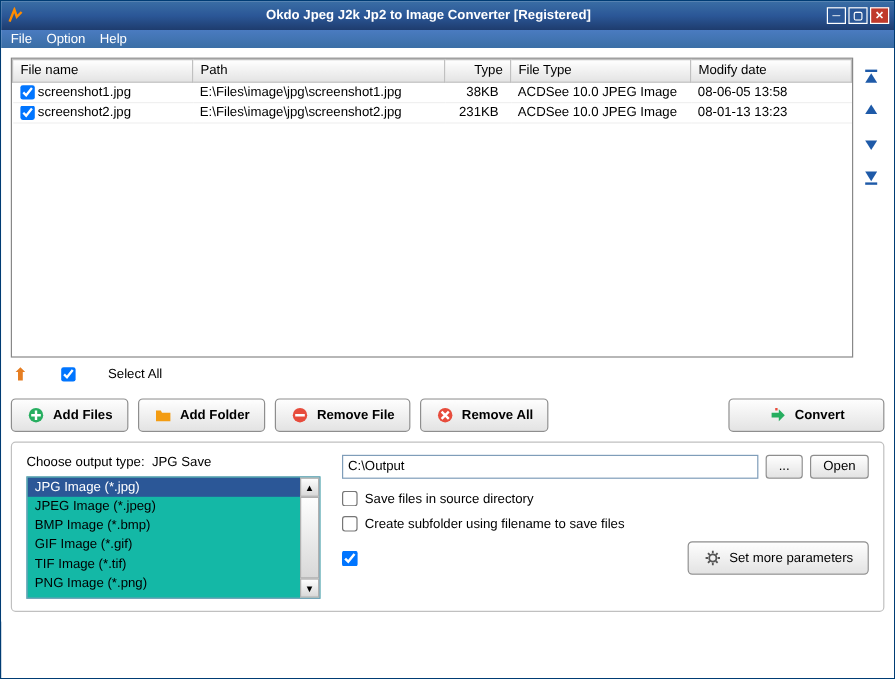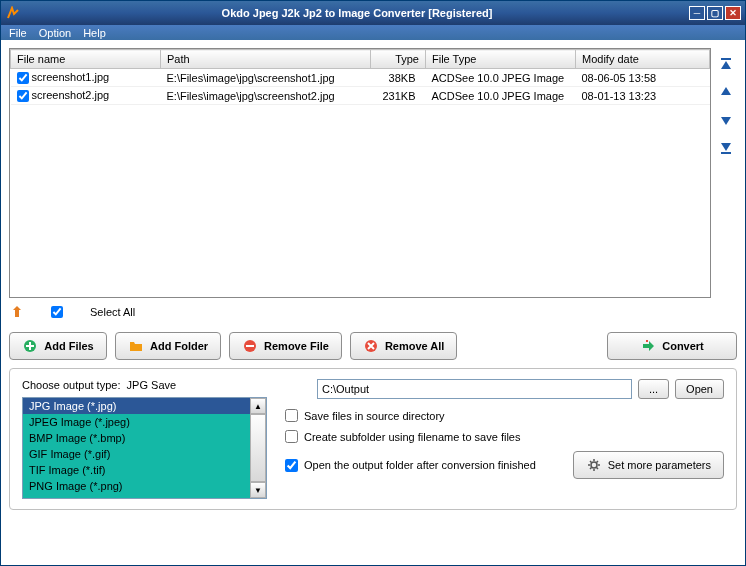--- a/index.html
+++ b/index.html
@@ -34,21 +34,21 @@
 .col-left { width: 245px; }
 .col-right { flex: 1; }
 .lbl { font-size: 11px; margin-bottom: 6px; display: block; }
 .typelist-wrap { border: 1px solid #7f9db9; height: 102px; display: flex; background:#14b8a6;}
 .typelist { flex: 1; overflow: hidden; }
 .typelist .opt { padding: 2px 6px; font-size: 11px; cursor: pointer; white-space: nowrap; }
 .typelist .opt.sel { background: #2b5797; color: #fff; }
 .scroll { width: 16px; background: #e8e8e8; display: flex; flex-direction: column; }
 .scroll .sbtn { height: 16px; border: 1px solid #b0b0b0; background: linear-gradient(to bottom,#fefefe,#d8d8d8); display:flex; align-items:center; justify-content:center; font-size:8px; cursor:pointer; }
 .scroll .thumb { flex:1; border: 1px solid #b0b0b0; background: linear-gradient(to bottom,#fefefe,#d8d8d8); margin: 0;}
-.outrow { display: flex; gap: 6px; align-items: center; margin-bottom: 10px; margin-left: 32px; }
+.outrow { display: flex; gap: 6px; align-items: center; margin-bottom: 10px; }
 .outrow input[type=text] { flex: 1; border: 1px solid #7f9db9; padding: 3px 4px; font-size: 11px; height: 20px; }
 .smbtn { border: 1px solid #8e8e8e; background: linear-gradient(to bottom,#fefefe,#e3e3e3); border-radius: 3px; padding: 2px 10px; cursor: pointer; font-size: 11px; height: 20px; display:flex; align-items:center; }
 .checkline { display: flex; align-items: center; gap: 6px; margin: 8px 0; font-size: 11px; }
 .checkline input { width: 13px; height: 13px; }
 </style>
 </head>
 <body>
 
 <div class="window">
   <div class="titlebar">
@@ -217,21 +217,20 @@
             <input type="checkbox" style="">
             <span>Save files in source directory</span>
           </div>
         <div class="checkline">
             <input type="checkbox" style="">
             <span>Create subfolder using filename to save files</span>
           </div>
         <div style="display:flex; align-items:center;">
           <div class="checkline" style="flex:1; margin:0;">
               <input type="checkbox" checked="" style="">
-              <span>Open the output folder after conversion finished</span>
             </div>
           <div class="btn" style="min-width:140px;">
               <span class="ic">
                 <svg width="14" height="14">
                   <circle cx="7" cy="7" r="3" fill="none" stroke="#555" stroke-width="1.5"></circle>
                   <path d="M7 1 L7 3 M7 11 L7 13 M1 7 L3 7 M11 7 L13 7 M3 3 L4.5 4.5 M9.5 9.5 L11 11 M11 3 L9.5 4.5 M4.5 9.5 L3 11" stroke="#555" stroke-width="1.5"></path>
                 </svg>
               </span>
               <span style="font-weight:normal;">Set more parameters</span>
             </div>

